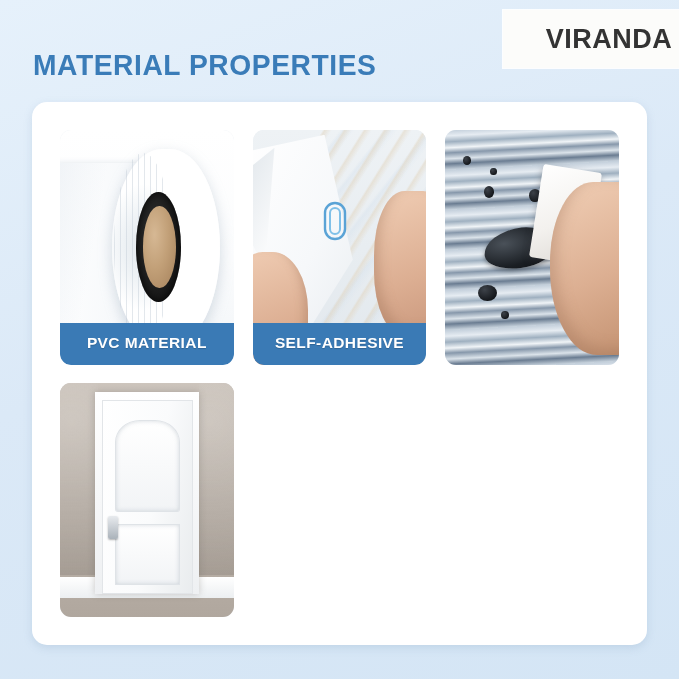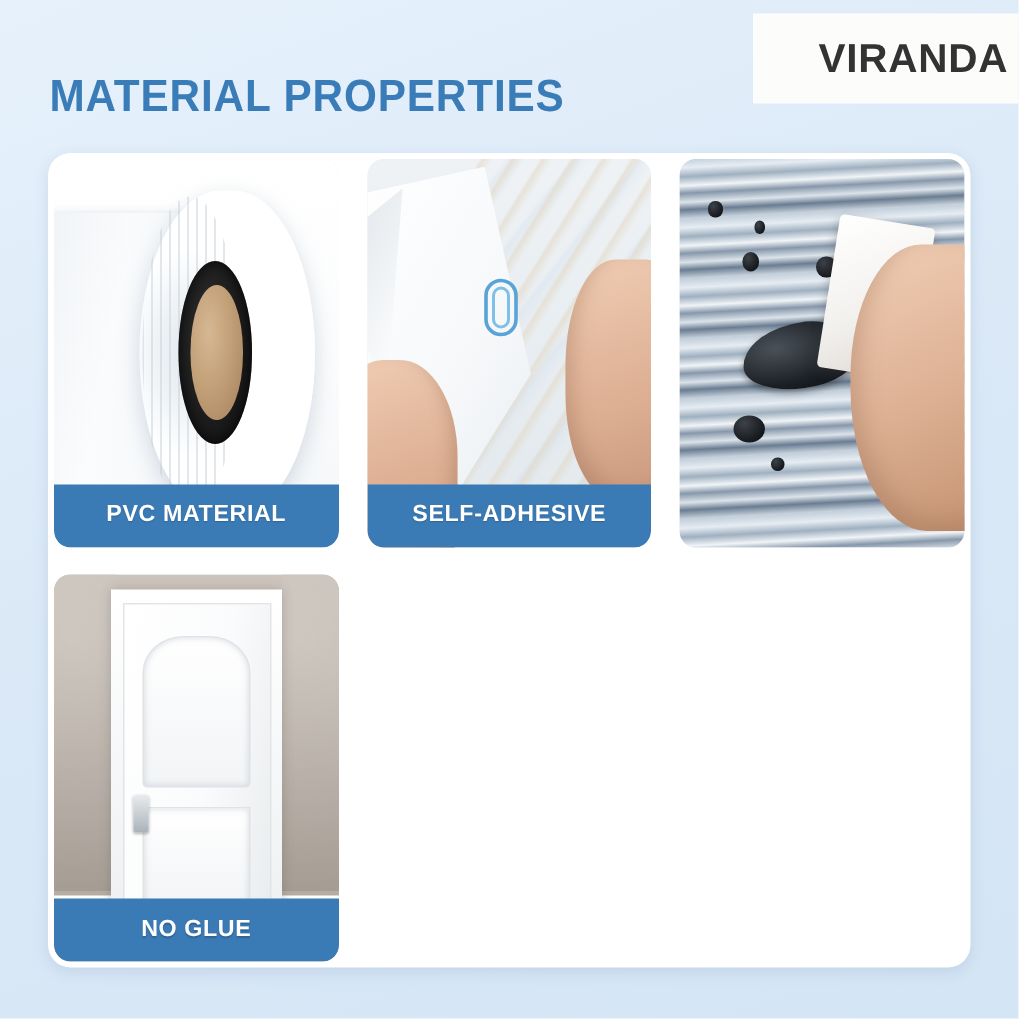--- a/index.html
+++ b/index.html
@@ -59,21 +59,21 @@
   .card {
     position: absolute;
     left: 32px;
     top: 102px;
     width: 615px;
     height: 543px;
     background: #ffffff;
     border-radius: 15px;
     box-shadow: 0 3px 9px rgba(120,150,180,0.22);
     box-sizing: border-box;
-    padding: 4px;
+    padding: 28px;
   }
   .grid {
     position: relative;
     width: 100%;
     height: 100%;
     display: grid;
     grid-template-columns: repeat(3, 1fr);
     grid-template-rows: repeat(2, 1fr);
     column-gap: 19px;
     row-gap: 18px;
@@ -494,18 +494,17 @@
           <div class="ng-wall-r"></div>
           <div class="ng-skirting"></div>
           <div class="ng-frame">
             <div class="ng-door">
               <div class="ng-panel top"></div>
               <div class="ng-panel bottom"></div>
               <div class="ng-handle"></div>
             </div>
           </div>
         </div>
-        <div class="tile-label">NO GLUE</div>
       </div>
 
     </div>
   </div>
 </div>
 
 </body></html>

